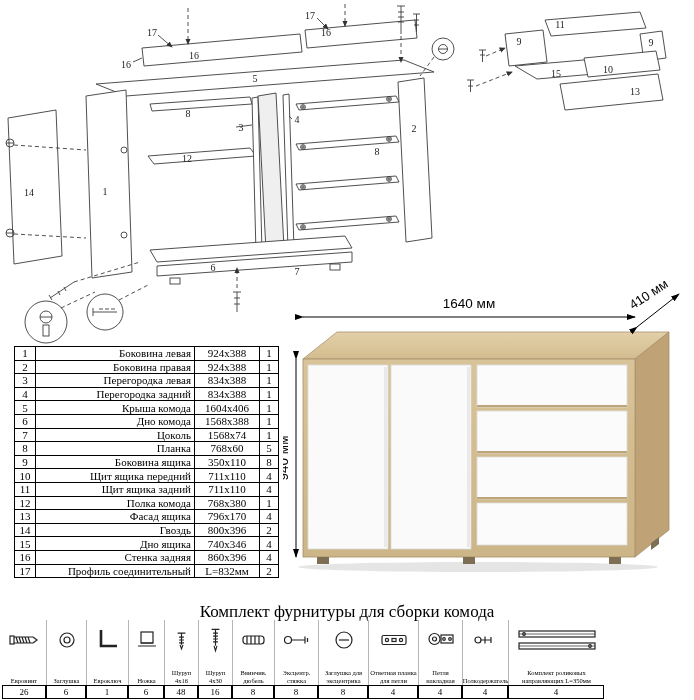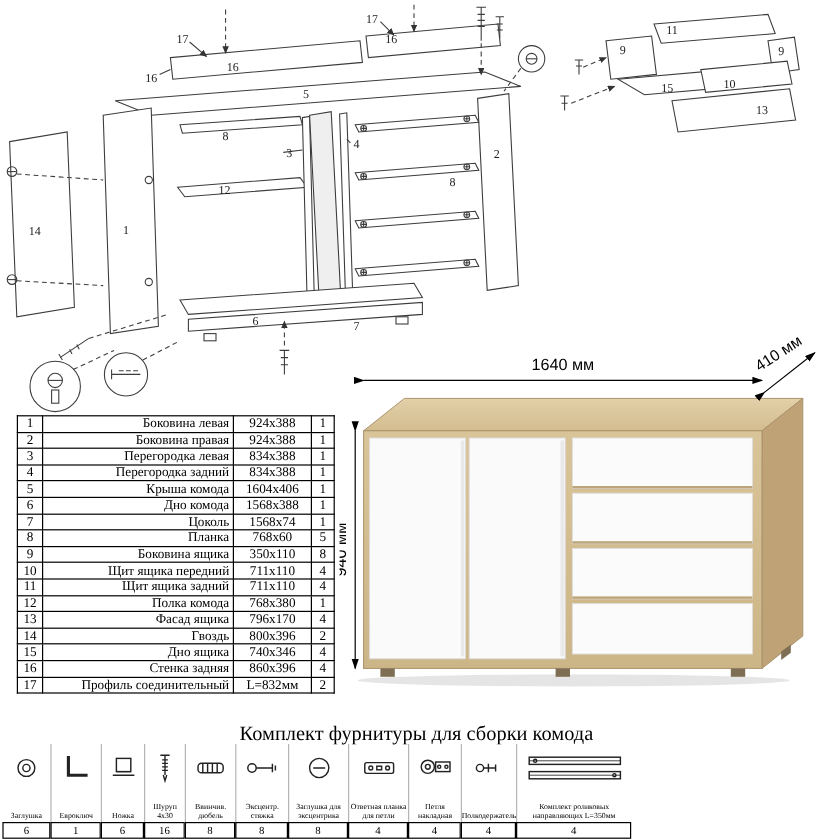--- a/index.html
+++ b/index.html
@@ -347,20 +347,31 @@
         <line x1="13" y1="78" x2="13" y2="276" stroke="#000" stroke-width="1" marker-start="url(#ah2)" marker-end="url(#ah2)"></line>
         <text class="dim-txt" x="5" y="177" font-size="13.5" text-anchor="middle" transform="rotate(-90 5 177)">940 мм</text>
       </g>
     </svg>
   </div>
 
   <div class="hw-title">Комплект фурнитуры для сборки комода</div>
 
   <div class="hw">
 
+    <div class="hw-col" style="width:44px">
+      <div class="hw-icon">
+        <svg width="34" height="34" viewBox="0 0 34 34" fill="none" stroke="#222" stroke-width="1.2">
+          <rect x="3" y="13" width="4" height="8"></rect>
+          <path d="M7 14H26M7 20H26 M9 14l2 6M12 14l2 6M15 14l2 6M18 14l2 6M21 14l2 6"></path>
+          <path d="M26 14L30 17L26 20"></path>
+        </svg>
+      </div>
+      <div class="hw-name">Евровинт</div>
+      <div class="hw-qty">26</div>
+    </div>
 
     <div class="hw-col" style="width:40px">
       <div class="hw-icon">
         <svg width="34" height="34" viewBox="0 0 34 34" fill="none" stroke="#222" stroke-width="1.2">
           <circle cx="17" cy="17" r="7"></circle>
             <circle cx="17" cy="17" r="3"></circle>
         </svg>
       </div>
       <div class="hw-name">Заглушка</div>
       <div class="hw-qty">6</div>
@@ -381,20 +392,29 @@
         <svg width="34" height="34" viewBox="0 0 34 34" fill="none" stroke="#222" stroke-width="1.2">
           <rect x="11" y="9" width="12" height="11"></rect>
             <path d="M8 23h18 M11 20h12"></path>
         </svg>
       </div>
       <div class="hw-name">Ножка</div>
       <div class="hw-qty">6</div>
     </div>
 
 
+    <div class="hw-col" style="width:34px">
+      <div class="hw-icon">
+        <svg width="34" height="34" viewBox="0 0 34 34" fill="none" stroke="#222" stroke-width="1.2">
+          <path d="M13 10h8 M17 10v12 M14.5 14h5 M14.5 17h5 M14.5 20h5 M15.5 22L17 26L18.5 22"></path>
+        </svg>
+      </div>
+      <div class="hw-name">Шуруп 4x16</div>
+      <div class="hw-qty">48</div>
+    </div>
 
     <div class="hw-col" style="width:34px">
       <div class="hw-icon">
         <svg width="34" height="34" viewBox="0 0 34 34" fill="none" stroke="#222" stroke-width="1.2">
           <path d="M13 6h8 M17 6v17 M14.5 10h5 M14.5 13h5 M14.5 16h5 M14.5 19h5 M15.5 23L17 28L18.5 23"></path>
         </svg>
       </div>
       <div class="hw-name">Шуруп 4x30</div>
       <div class="hw-qty">16</div>
     </div>

